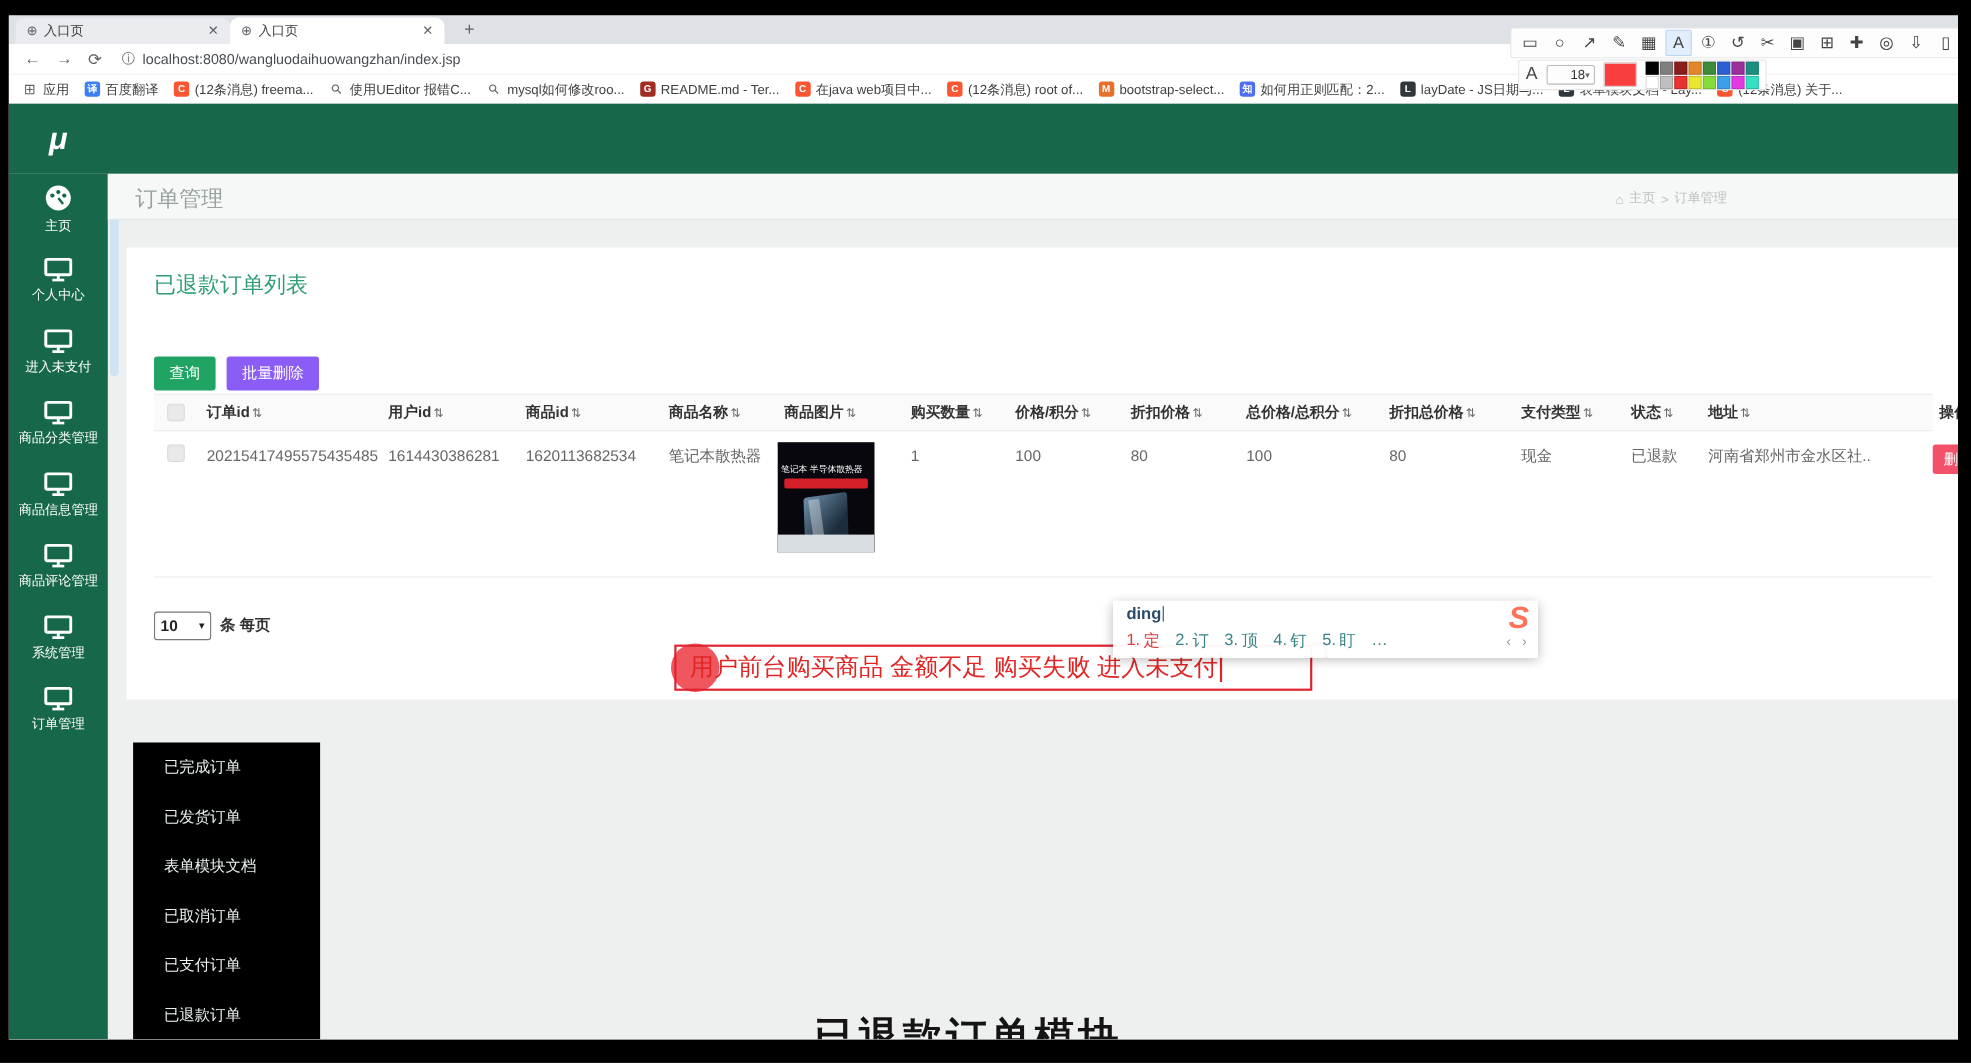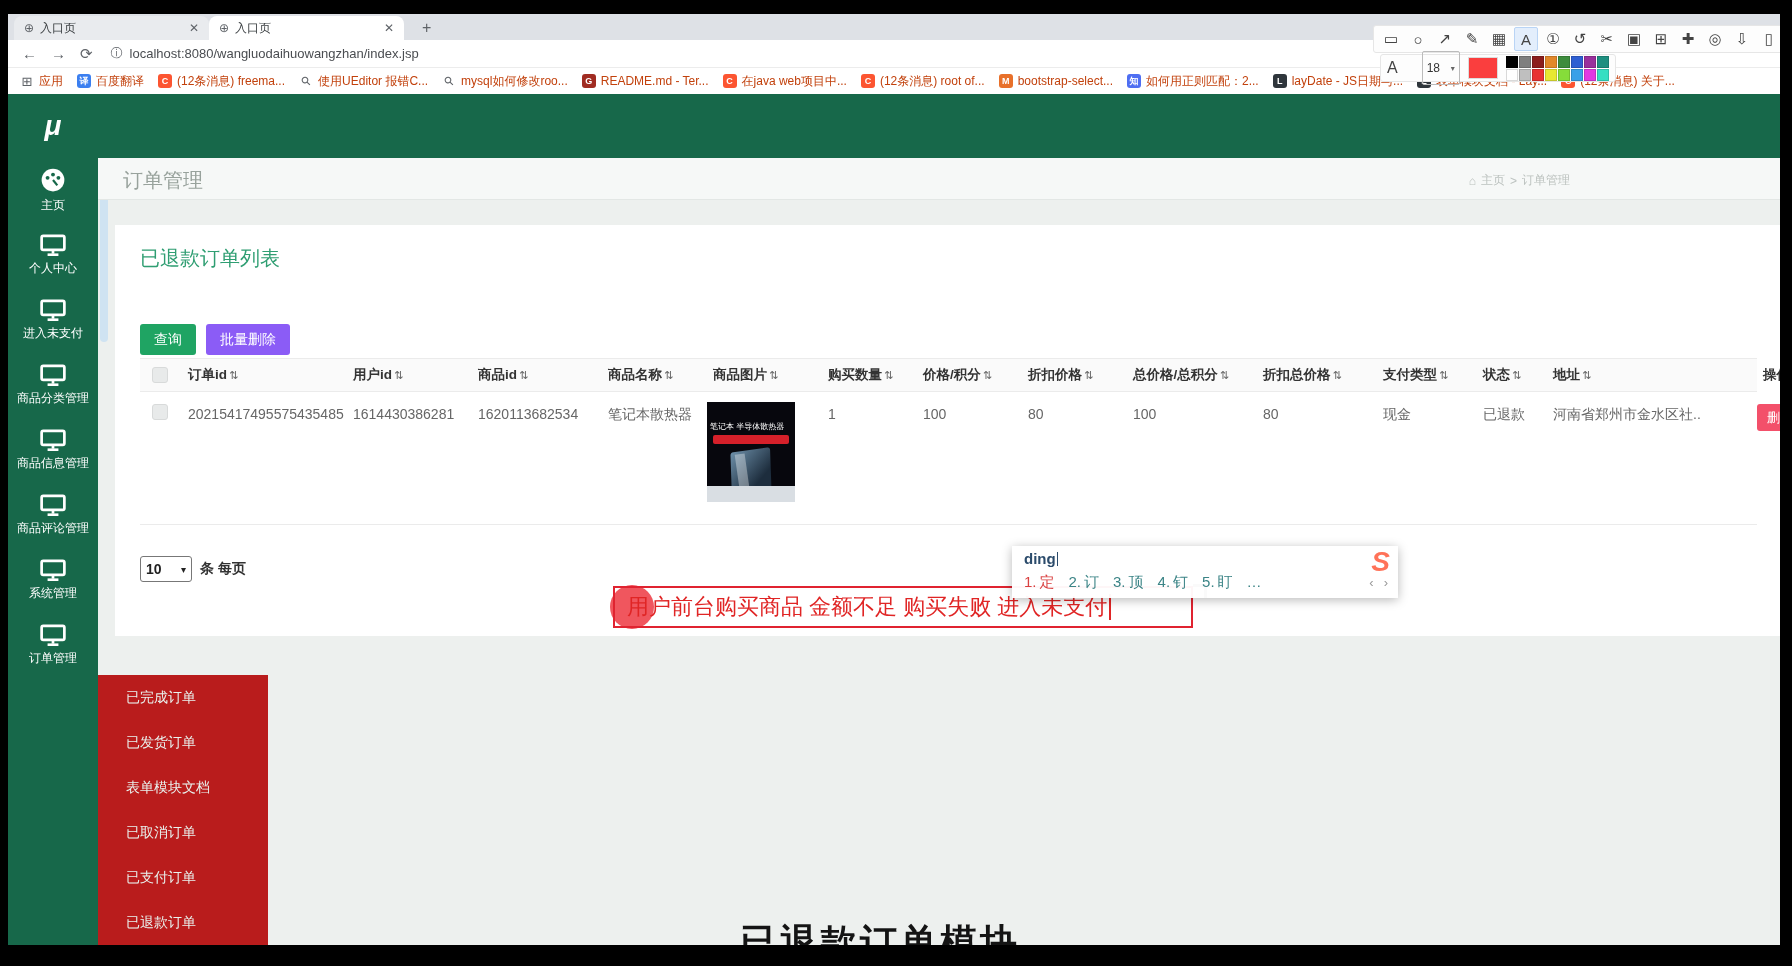--- a/index.html
+++ b/index.html
@@ -19,21 +19,21 @@
   .toolbar{position:absolute;left:0;top:26px;width:100%;height:28px;background:#fff;display:flex;align-items:center;border-bottom:1px solid #ececec;}
   .navic{color:#5f6368;font-size:15px;margin-left:14px;}
   .urlwrap{display:flex;align-items:center;margin-left:18px;gap:7px;}
   .info{color:#5f6368;font-size:12px;}
   .url{font-size:13px;color:#4a4d51;}
   .bookmarks{position:absolute;left:0;top:54px;width:100%;height:26px;background:#fff;display:flex;align-items:center;gap:14px;padding-left:12px;}
   .bm{display:flex;align-items:center;gap:5px;white-space:nowrap;}
   .bm .bicon{width:14px;height:14px;border-radius:3px;color:#fff;font-size:9px;font-weight:bold;display:flex;align-items:center;justify-content:center;}
   .bm .bicon.plain{background:transparent !important;color:#5f6368;font-size:13px;font-weight:normal;}
   .bm .bicon.mag{transform:rotate(-45deg);font-size:12px;}
-  .bm .blbl{font-size:12px;color:#c2410c;}
+  .bm .blbl{font-size:12px;color:#404040;}
 
   
   .page{position:absolute;left:0;top:80px;width:1772px;height:851px;background:#edf0ee;overflow:hidden;}
   .topbar{position:absolute;left:0;top:0;width:100%;height:64px;background:#17684a;}
   .logo{position:absolute;left:0;top:0;width:90px;height:64px;display:flex;align-items:center;justify-content:center;color:#fff;font-size:28px;font-style:italic;font-weight:bold;}
   .sidebar{position:absolute;left:0;top:64px;width:90px;height:787px;background:#17684a;display:flex;flex-direction:column;}
   .sitem{height:65px;display:flex;flex-direction:column;align-items:center;justify-content:center;gap:4px;color:#fff;}
   .sitem .slbl{font-size:12px;white-space:nowrap;}
   .micon{display:block;}
   .scrollthumb{position:absolute;left:92px;top:88px;width:8px;height:160px;background:#cfe3f2;border-radius:4px;}
@@ -75,21 +75,21 @@
   .submenu{position:absolute;left:90px;top:581px;width:170px;height:270px;background:#0e573e;}
   .smitem{height:45px;display:flex;align-items:center;padding-left:28px;color:#e9f2ee;font-size:14px;white-space:nowrap;}
   .bottomcut{position:absolute;left:732px;top:824px;font-size:37px;font-weight:bold;color:#141414;letter-spacing:3px;white-space:nowrap;}
 
   
   .caprow1{position:absolute;left:1365px;top:11px;height:28px;display:flex;align-items:center;gap:3px;background:#fdfdfd;border:1px solid #e6e6e6;border-radius:3px;padding:0 5px;z-index:60;}
   .tool{width:24px;height:24px;display:flex;align-items:center;justify-content:center;font-size:15px;color:#444;}
   .tool.sel{background:#e3eefc;border:1px solid #b9d4f5;border-radius:2px;}
   .caprow2{position:absolute;left:1372px;top:40px;height:28px;display:flex;align-items:center;gap:8px;background:#fdfdfd;border:1px solid #e6e6e6;border-radius:3px;padding:2px 6px;z-index:60;}
   .fontA{font-size:16px;color:#444;}
-  .fsel{width:38px;height:34px;border:1px solid #bbb;border-radius:2px;display:flex;align-items:center;justify-content:space-between;padding:0 4px;font-size:12px;color:#333;margin-left:16px;}
+  .fsel{width:38px;height:18px;border:1px solid #bbb;border-radius:2px;display:flex;align-items:center;justify-content:space-between;padding:0 21px;font-size:12px;color:#333;}
   .fsel .car{font-size:8px;color:#666;}
   .swatch{width:30px;height:22px;border:1px solid #ddd;}
   .palette{display:grid;grid-template-columns:repeat(8,12px);grid-auto-rows:12px;gap:1px;}
   .pcell{width:12px;height:12px;border:1px solid rgba(0,0,0,.15);}
 
   
   .anncircle{position:absolute;left:602px;top:571px;width:44px;height:44px;border-radius:50%;background:#f0565e;z-index:55;}
   .annbox{position:absolute;left:605px;top:572px;width:580px;height:42px;border:2px solid #e02330;display:flex;align-items:center;padding-left:12px;z-index:56;background:transparent;}
   .anntext{font-size:22px;color:#e02525;white-space:nowrap;}
   .anncaret{display:inline-block;width:2px;height:26px;background:#e02525;margin-left:2px;vertical-align:middle;}
@@ -331,21 +331,21 @@
 
         <div class="pagesize">
           <div class="sel">
             <span>10</span>
             <span class="car">▾</span>
           </div>
           <span class="pstxt">条 每页</span>
         </div>
       </div>
 
-      <div class="submenu" style="background: #b91c1c;">
+      <div class="submenu" style="background: #000000; margin-left: 23px;">
         <div class="smitem">已完成订单</div>
         <div class="smitem">已发货订单</div>
         <div class="smitem">表单模块文档</div>
         <div class="smitem">已取消订单</div>
         <div class="smitem">已支付订单</div>
         <div class="smitem">已退款订单</div>
       </div>
 
       <div class="bottomcut">已退款订单模块</div>
     </div>

